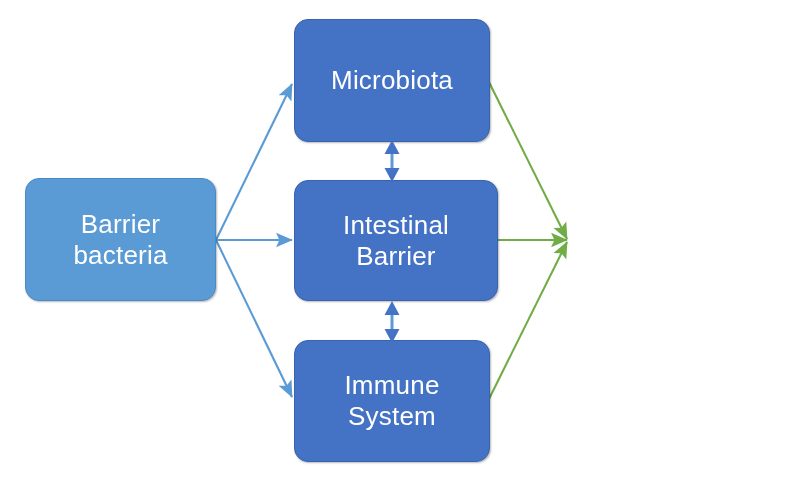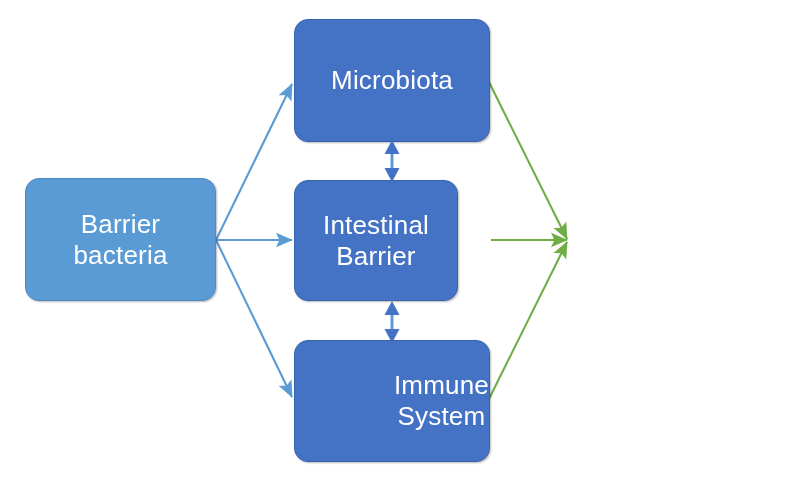--- a/index.html
+++ b/index.html
@@ -107,24 +107,24 @@
 
   <div class="node node-source" style="left:25px; top:178px; width:191px; height:123px;">
     <span>Barrier
 bacteria</span>
   </div>
 
   <div class="node node-mid" style="left:294px; top:19px; width:196px; height:123px;">
     <span>Microbiota</span>
   </div>
 
-  <div class="node node-mid" style="left:294px; top:180px; width:164px; height:121px;">
+  <div class="node node-mid" style="left:294px; top:180px; width:204px; height:121px;">
     <span>Intestinal
 Barrier</span>
   </div>
 
-  <div class="node node-mid" style="left:294px; top:340px; width:196px; height:122px;justify-content:flex-end;">
+  <div class="node node-mid" style="left:294px; top:340px; width:196px; height:122px;">
     <span>Immune
 System</span>
   </div>
 
 
 </div>
 
 </body></html>

